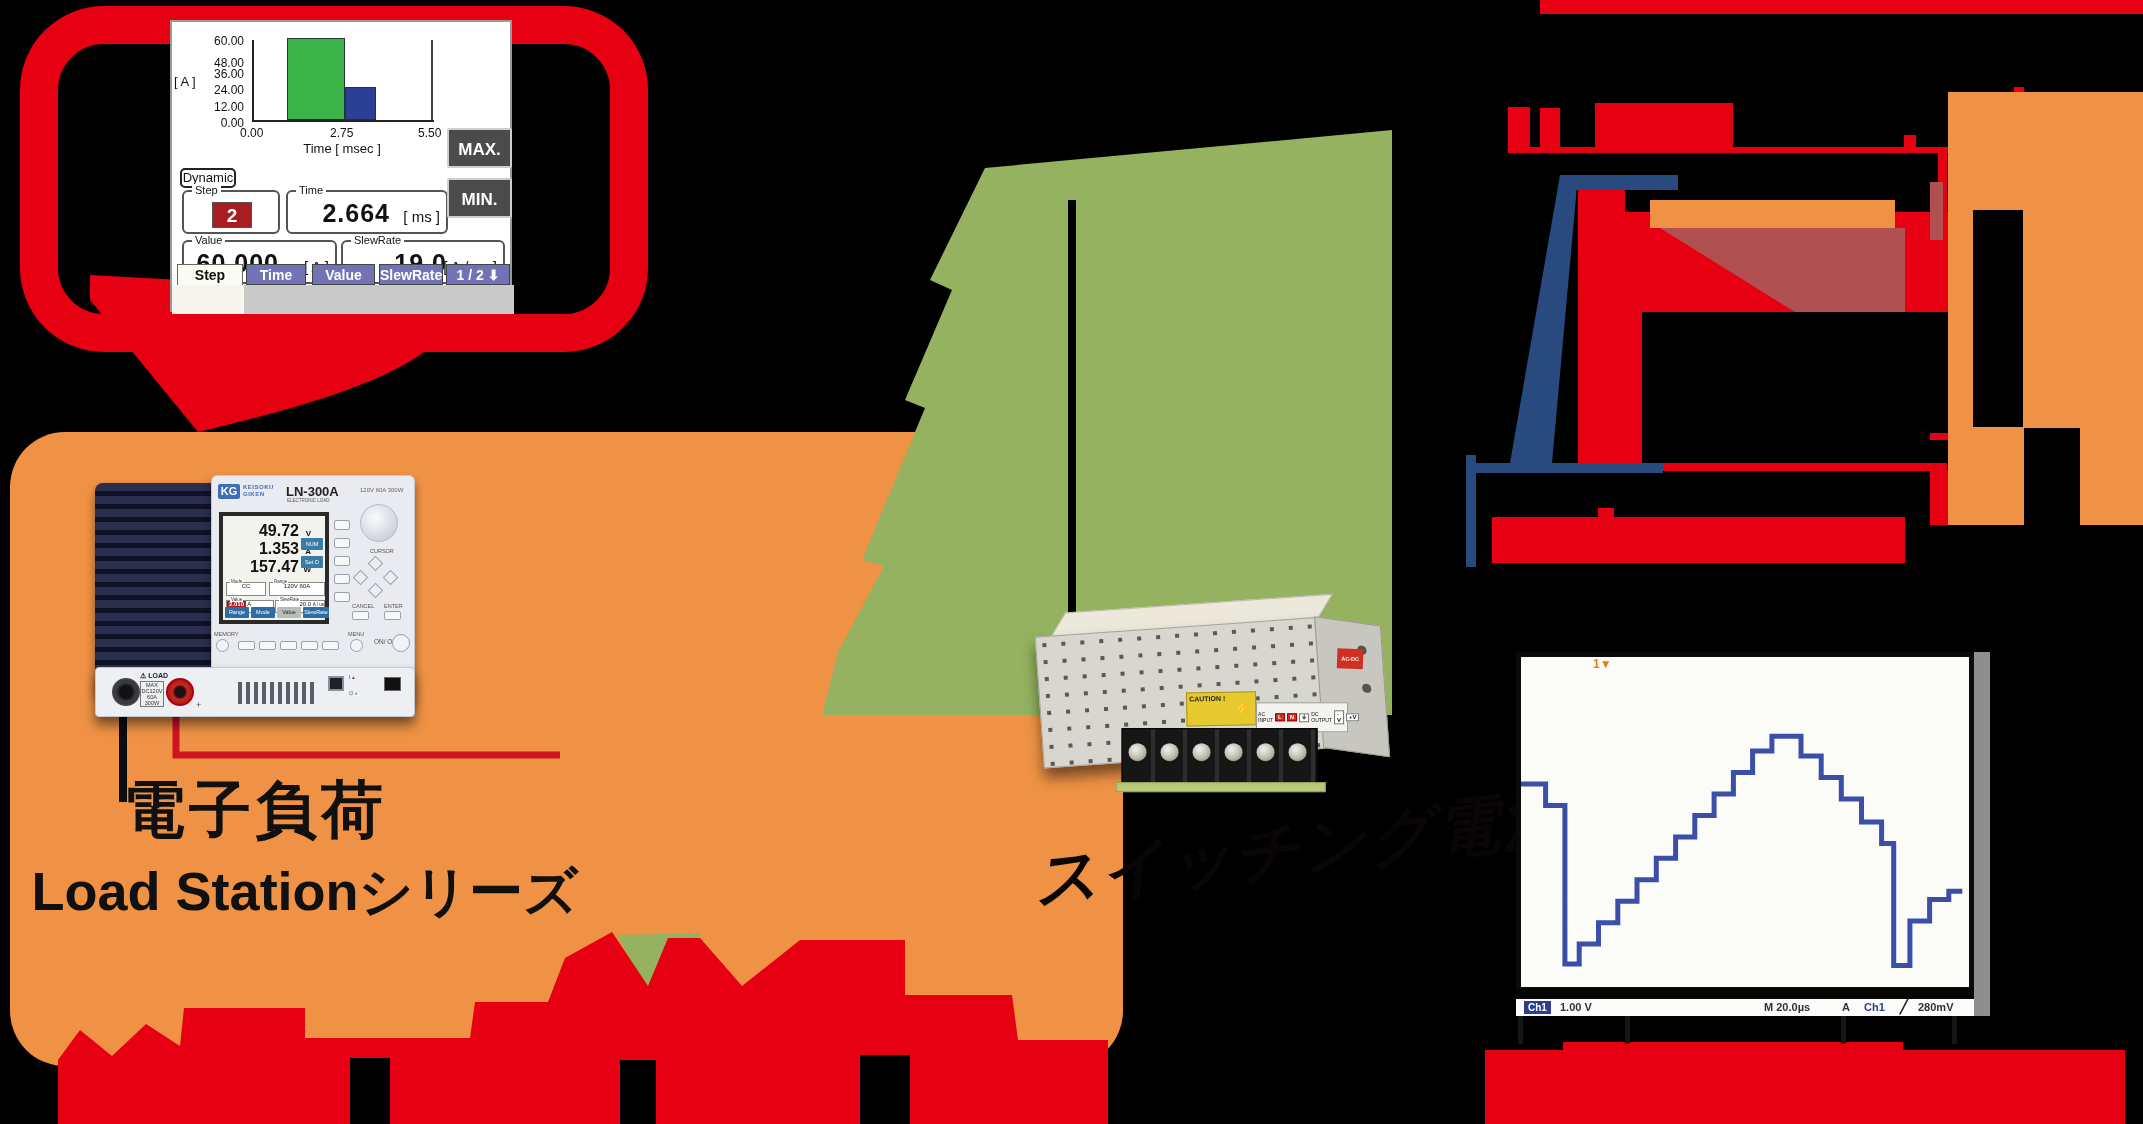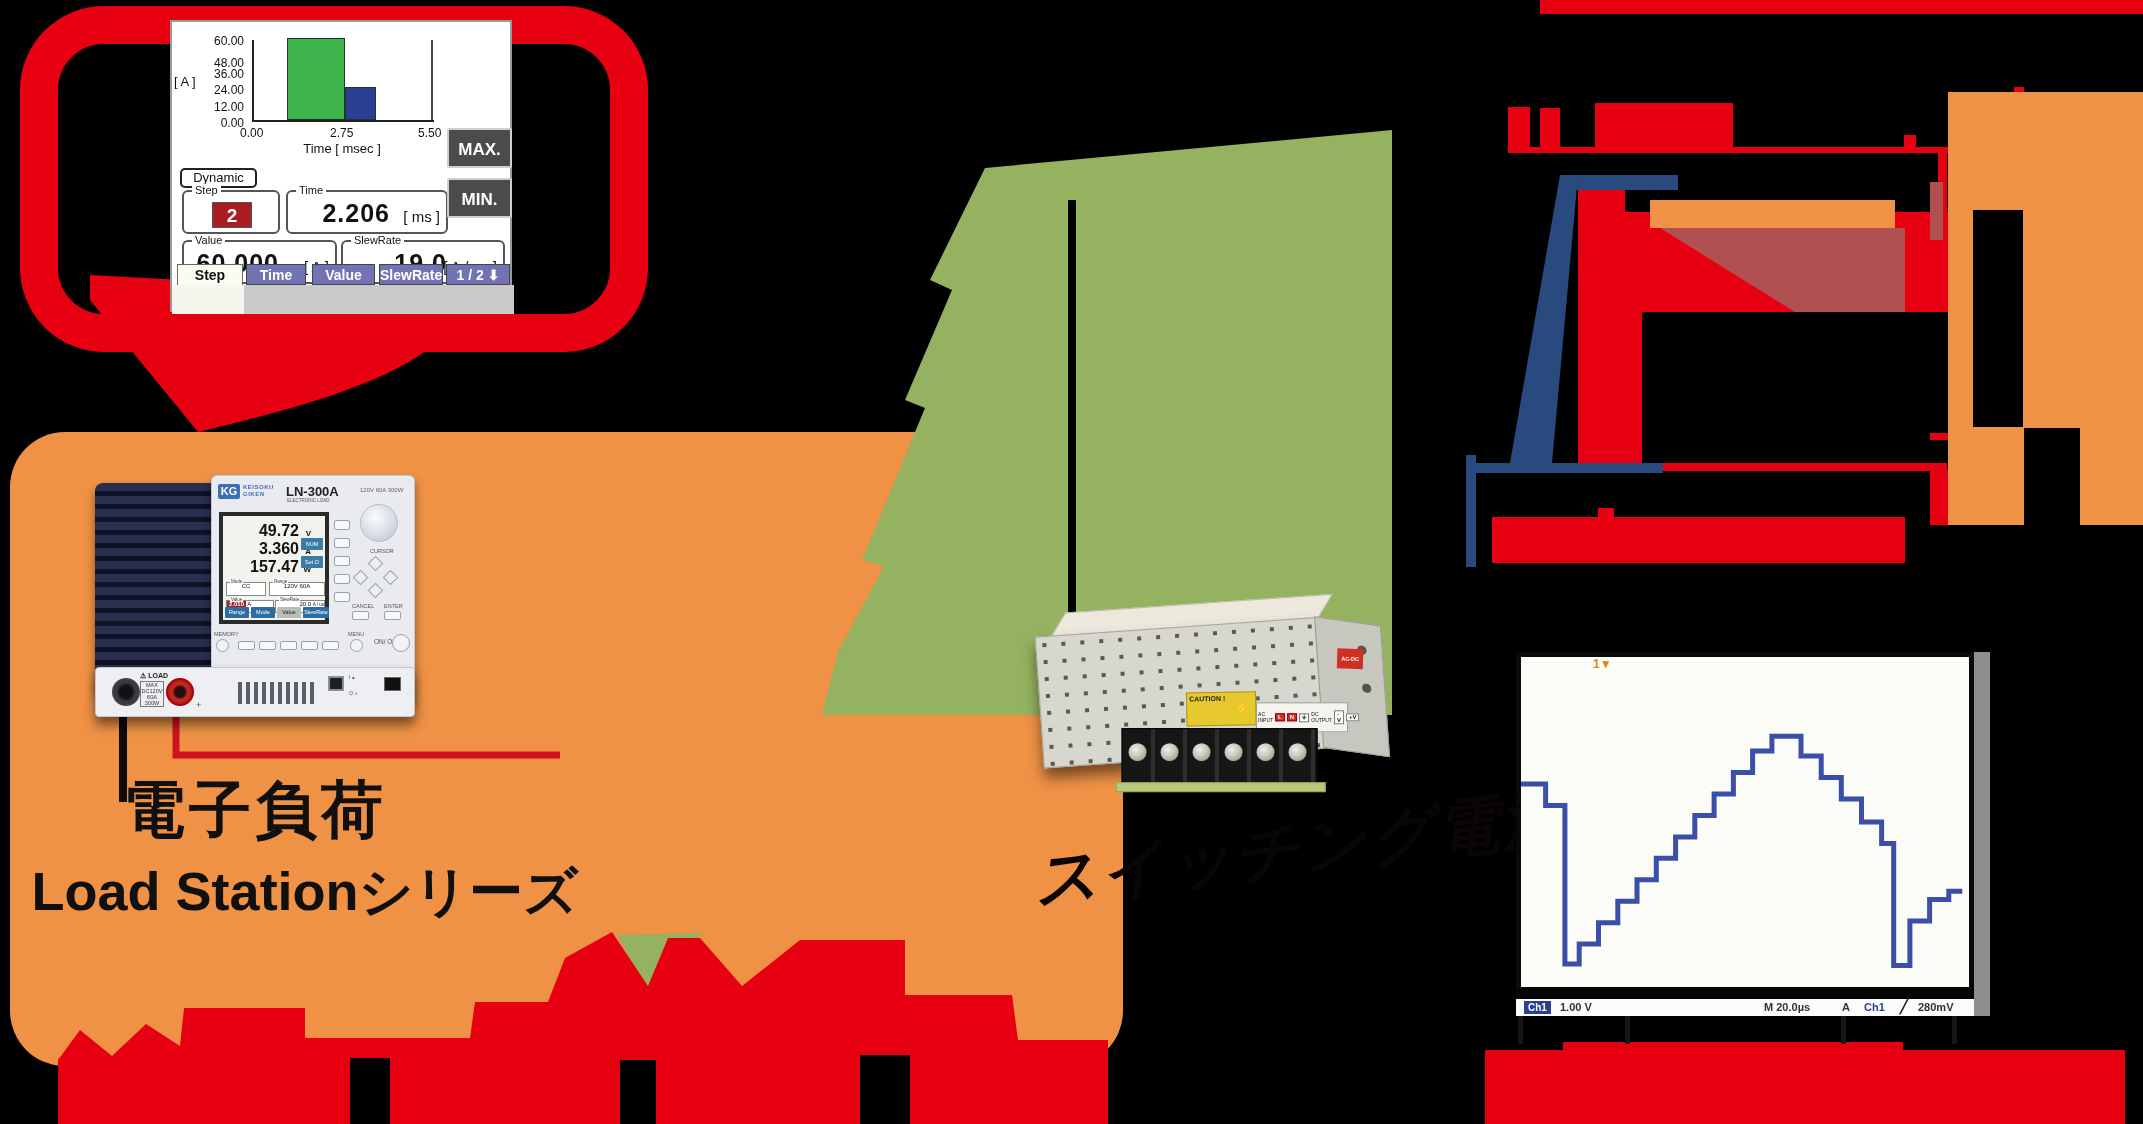--- a/index.html
+++ b/index.html
@@ -15,21 +15,21 @@
   
   #panel { left:170px; top:20px; width:342px; height:292px; background:#fff;
            border:2px solid #9a9a9a; z-index:4; font-family:"Liberation Sans",sans-serif; }
   #plot { position:absolute; left:80px; top:18px; width:182px; height:82px;
           border-left:2px solid #222; border-bottom:2px solid #222; background:#fff; }
   #plot .cursor { position:absolute; top:0; width:2px; height:100%; background:#444; }
   .ylab { position:absolute; width:36px; text-align:right; font-size:12px; right:266px; }
   .xlab { position:absolute; top:104px; font-size:12px; }
   #aunit { position:absolute; left:2px; top:52px; font-size:13px; }
   #xtitle { position:absolute; left:70px; top:119px; width:200px; text-align:center; font-size:13px; }
-  #dynlab { position:absolute; left:8px; top:146px; width:77px; height:20px; border:2px solid #222;
+  #dynlab { position:absolute; left:8px; top:146px; width:56px; height:20px; border:2px solid #222;
             border-radius:5px; font-size:13px; text-align:center; line-height:16px; }
   .gb { position:absolute; border:2px solid #555; border-radius:6px; }
   .gb > .gbl { position:absolute; top:-8px; left:8px; background:#fff; font-size:11px; padding:0 3px; }
   .gb .val { position:absolute; right:56px; bottom:4px; font-size:25px; font-weight:bold; letter-spacing:1px; }
   .gb .unit { position:absolute; right:6px; bottom:7px; font-size:15px; }
   #stepbox { left:10px; top:168px; width:98px; height:44px; }
   #stepval { position:absolute; left:28px; top:10px; width:40px; height:26px; background:#a81d22;
              border:1px solid #555; color:#fff; font-weight:bold; font-size:19px; text-align:center; line-height:25px; }
   #timebox { left:114px; top:168px; width:162px; height:44px; }
   #valuebox { left:10px; top:218px; width:155px; height:44px; }
@@ -239,21 +239,21 @@
   <span class="xlab" style="left:246px">5.50</span>
   <div id="xtitle">Time [ msec ]</div>
   <div id="dynlab">Dynamic</div>
 
   <div class="gb" id="stepbox">
     <span class="gbl">Step</span>
     <span id="stepval">2</span>
   </div>
   <div class="gb" id="timebox">
     <span class="gbl">Time</span>
-    <span class="val">2.206</span>
+    <span class="val">2.664</span>
     <span class="unit">[ ms ]</span>
   </div>
   <div class="gb" id="valuebox">
     <span class="gbl">Value</span>
     <span class="val">60.000</span>
     <span class="unit">[ A ]</span>
   </div>
   <div class="gb" id="slewbox">
     <span class="gbl">SlewRate</span>
     <span class="val">19.0</span>
@@ -278,21 +278,21 @@
     <div id="kgbox">KG</div>
     <span class="brand" style="top:8px">KEISOKU</span>
     <span class="brand" style="top:15px">GIKEN</span>
     <span id="model">LN-300A</span>
     <span id="modelsub">ELECTRONIC LOAD</span>
     <span id="rating">120V 60A 300W</span>
 
     <div id="screen">
       <span class="srow" style="top:6px;  font-size:16px">49.72</span>
       <span class="sunit" style="top:13px">V</span>
-      <span class="srow" style="top:24px; font-size:16px">3.360</span>
+      <span class="srow" style="top:24px; font-size:16px">1.353</span>
       <span class="sunit" style="top:31px">A</span>
       <span class="srow" style="top:42px; font-size:16px">157.47</span>
       <span class="sunit" style="top:49px">W</span>
       <span class="badge" style="top:22px">NUM</span>
       <span class="badge" style="top:40px">Set D</span>
       <div class="mrow" style="top:66px; width:40px; height:14px; text-align:center">
         <span class="mlab">Mode</span>
         <span>CC</span>
       </div>
       <div class="mrow" style="top:66px; left:46px; width:56px; height:14px; text-align:center">

